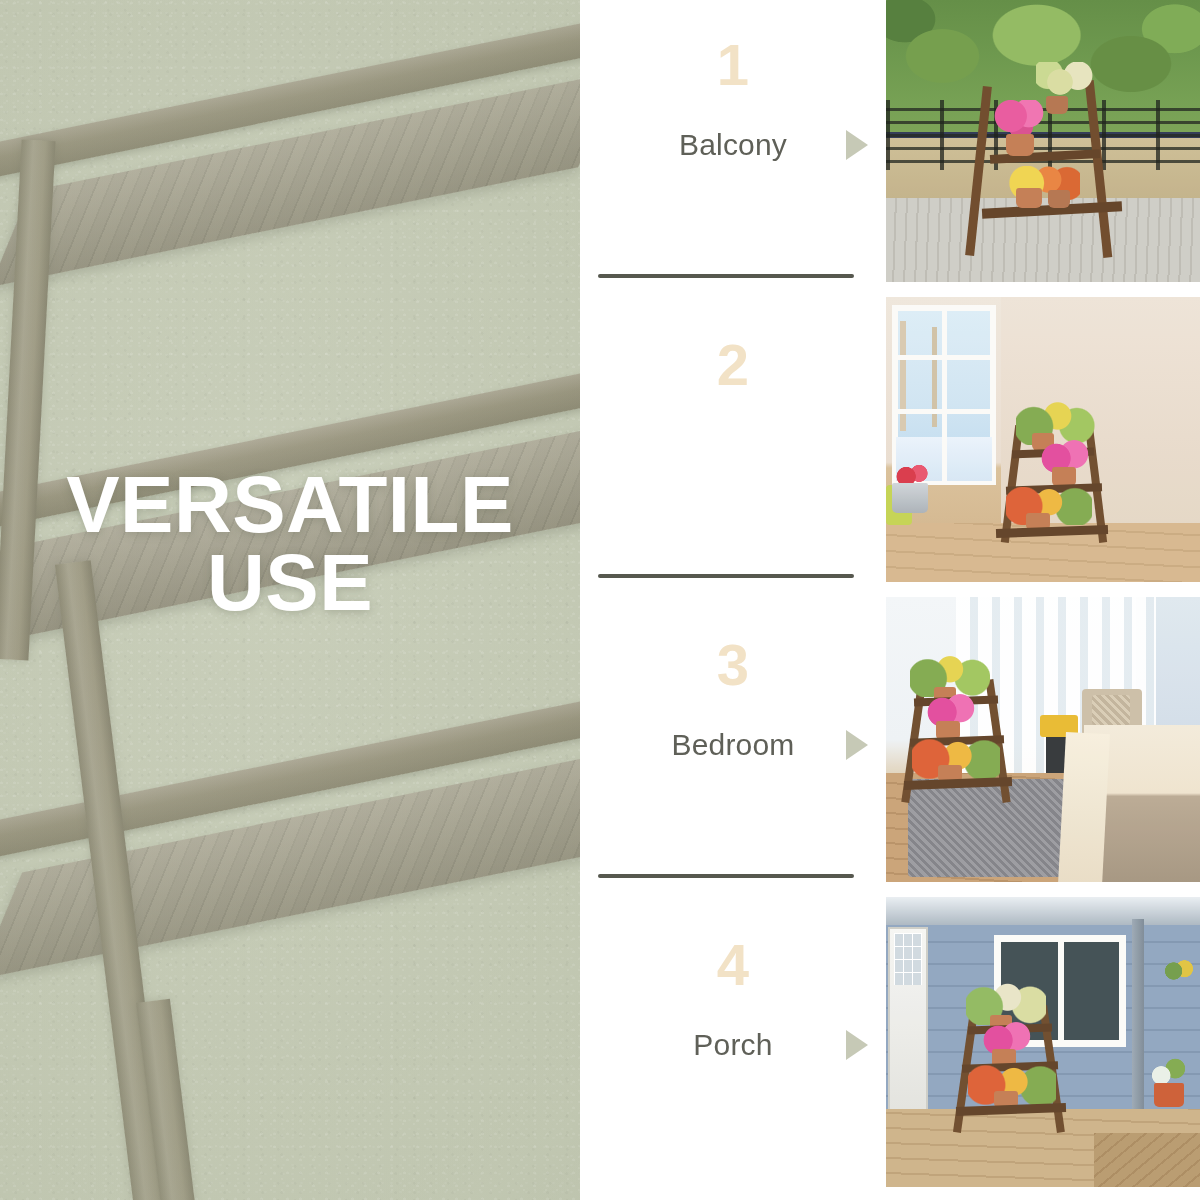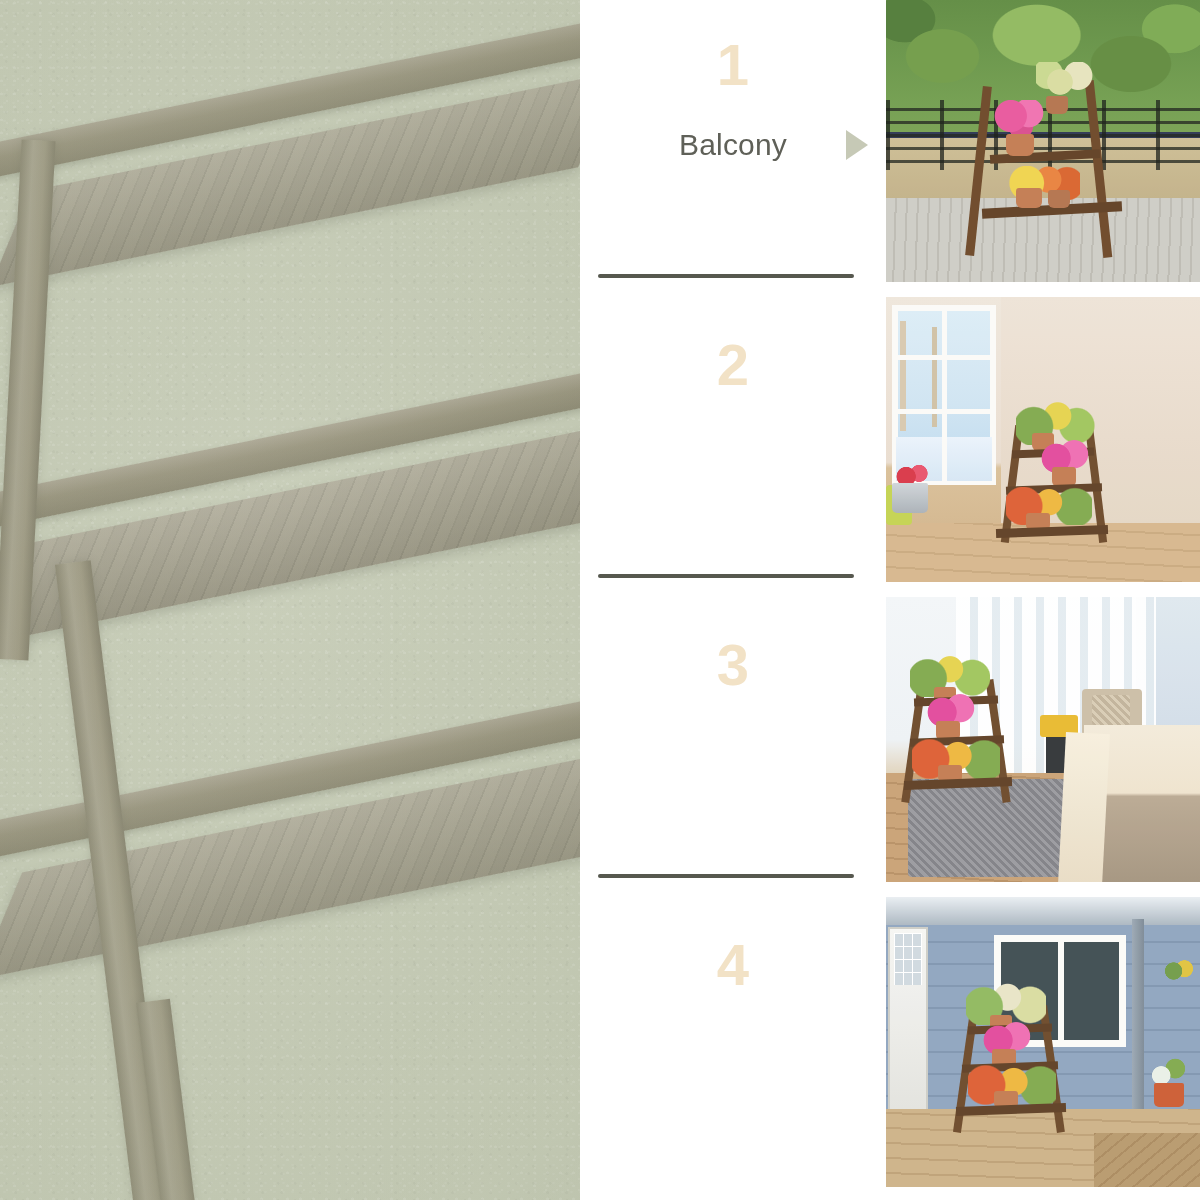--- a/index.html
+++ b/index.html
@@ -362,45 +362,57 @@
     <div class="rail  s3-rail wood"></div>
     <div class="shelf s3-plate"></div>
 
     <div class="leg leg-a"></div>
     <div class="leg leg-b"></div>
     <div class="leg leg-c"></div>
 
     <div class="hero-vignette"></div>
     <div class="hero-tint"></div>
 
+    <div class="hero-title">
+      <span>VERSATILE</span>
+      <span class="line2">USE</span>
+    </div>
   </div>
 
   <div class="labels">
 
     <div class="label-row">
       <div class="step-num">1</div>
       <div class="label-line">
         <div class="step-label">Balcony</div>
         <div class="step-arrow"></div>
       </div>
       <div class="row-divider"></div>
     </div>
 
     <div class="label-row">
       <div class="step-num">2</div>
       <div class="row-divider"></div>
     </div>
 
     <div class="label-row">
       <div class="step-num">3</div>
+      <div class="label-line">
+        <div class="step-label">Bedroom</div>
+        <div class="step-arrow"></div>
+      </div>
       <div class="row-divider"></div>
     </div>
 
     <div class="label-row">
       <div class="step-num">4</div>
+      <div class="label-line">
+        <div class="step-label">Porch</div>
+        <div class="step-arrow"></div>
+      </div>
     </div>
 
   </div>
 
   <div class="photos">
 
     <div class="photo p1">
       <div class="ph-layer p1-hedge"></div>
       <div class="ph-layer p1-wall-top"></div>
       <div class="ph-layer p1-wall"></div>

